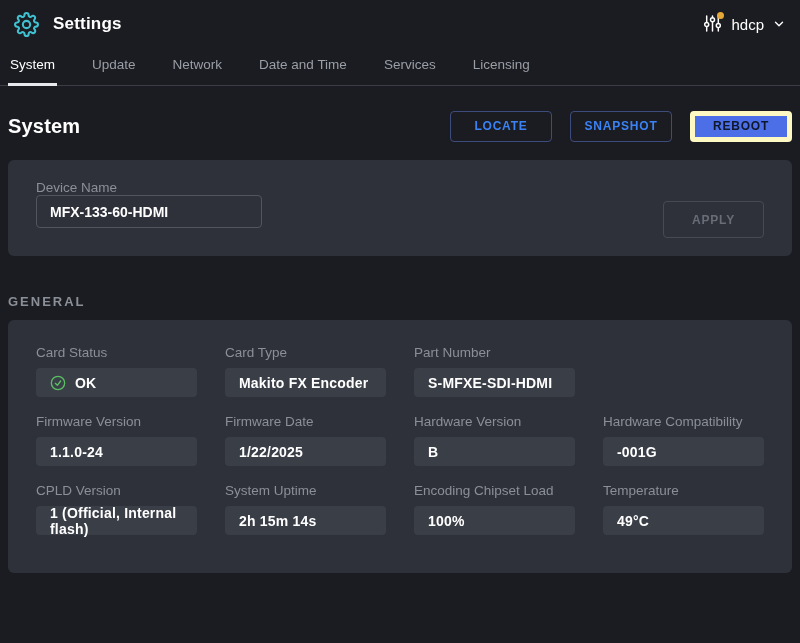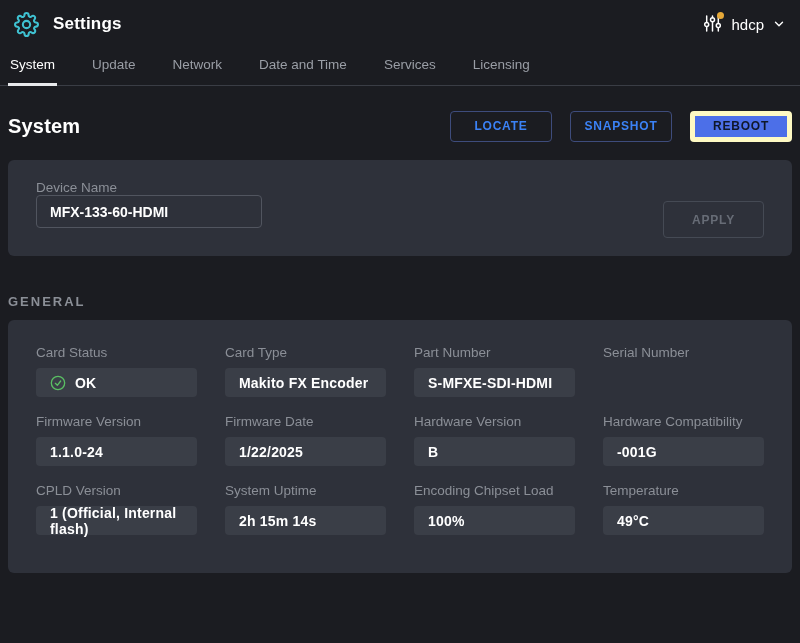--- a/index.html
+++ b/index.html
@@ -212,21 +212,20 @@
         <div class="field-label">Card Type</div>
         <div class="value-box">Makito FX Encoder</div>
       </div>
 
       <div class="field">
         <div class="field-label">Part Number</div>
         <div class="value-box">S-MFXE-SDI-HDMI</div>
       </div>
 
       <div class="field">
-        <div class="field-label">Serial Number</div>
       </div>
 
       <div class="field">
         <div class="field-label">Firmware Version</div>
         <div class="value-box">1.1.0-24</div>
       </div>
 
       <div class="field">
         <div class="field-label">Firmware Date</div>
         <div class="value-box">1/22/2025</div>

